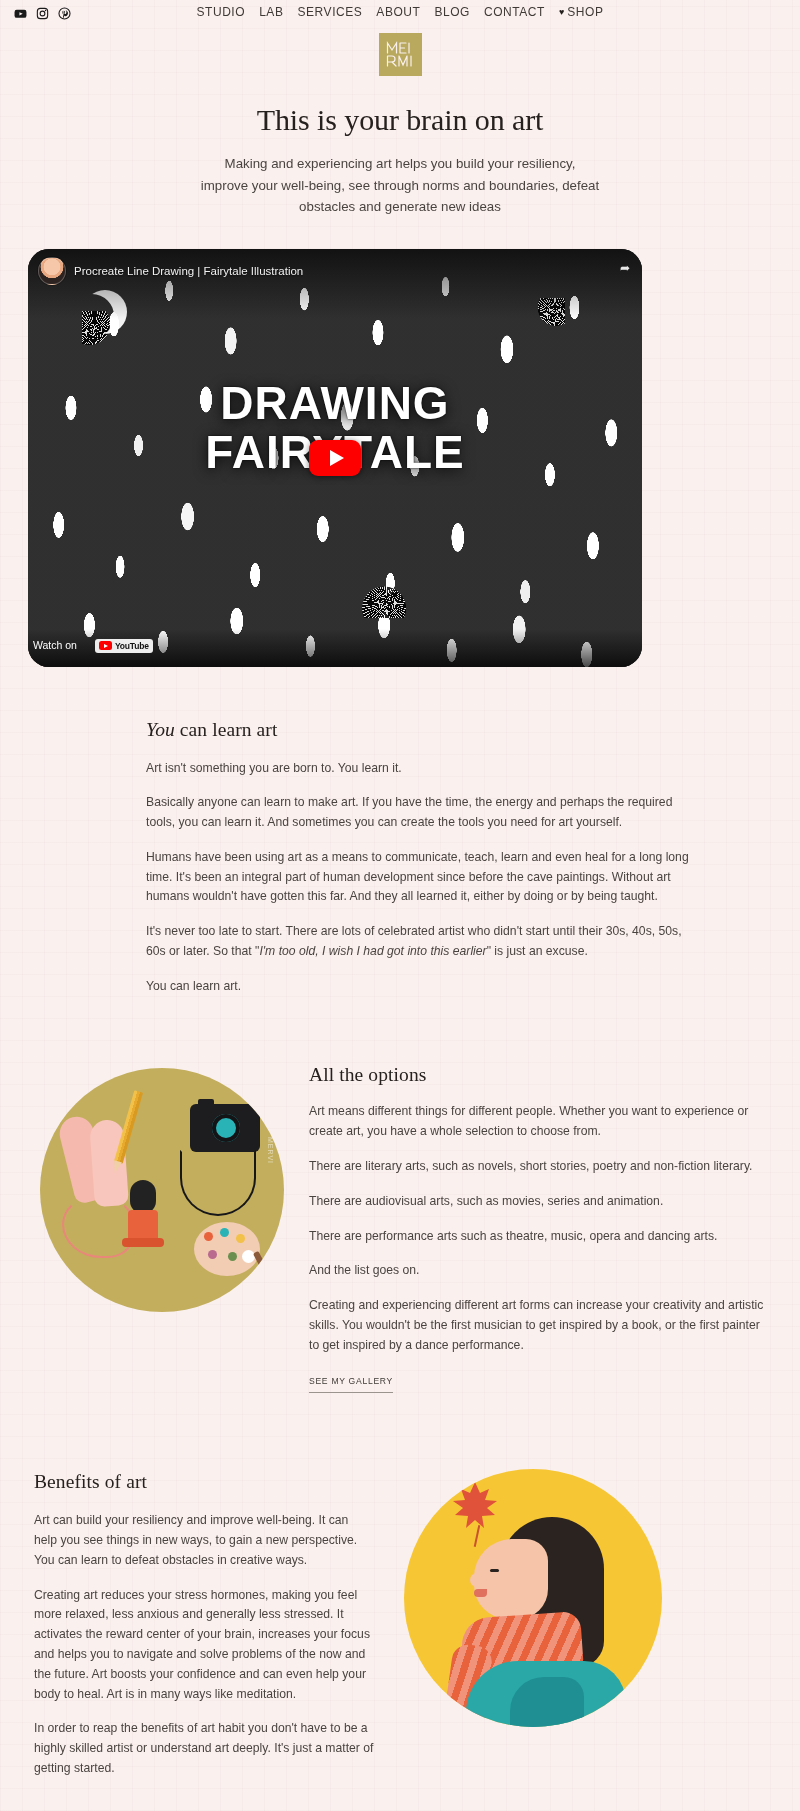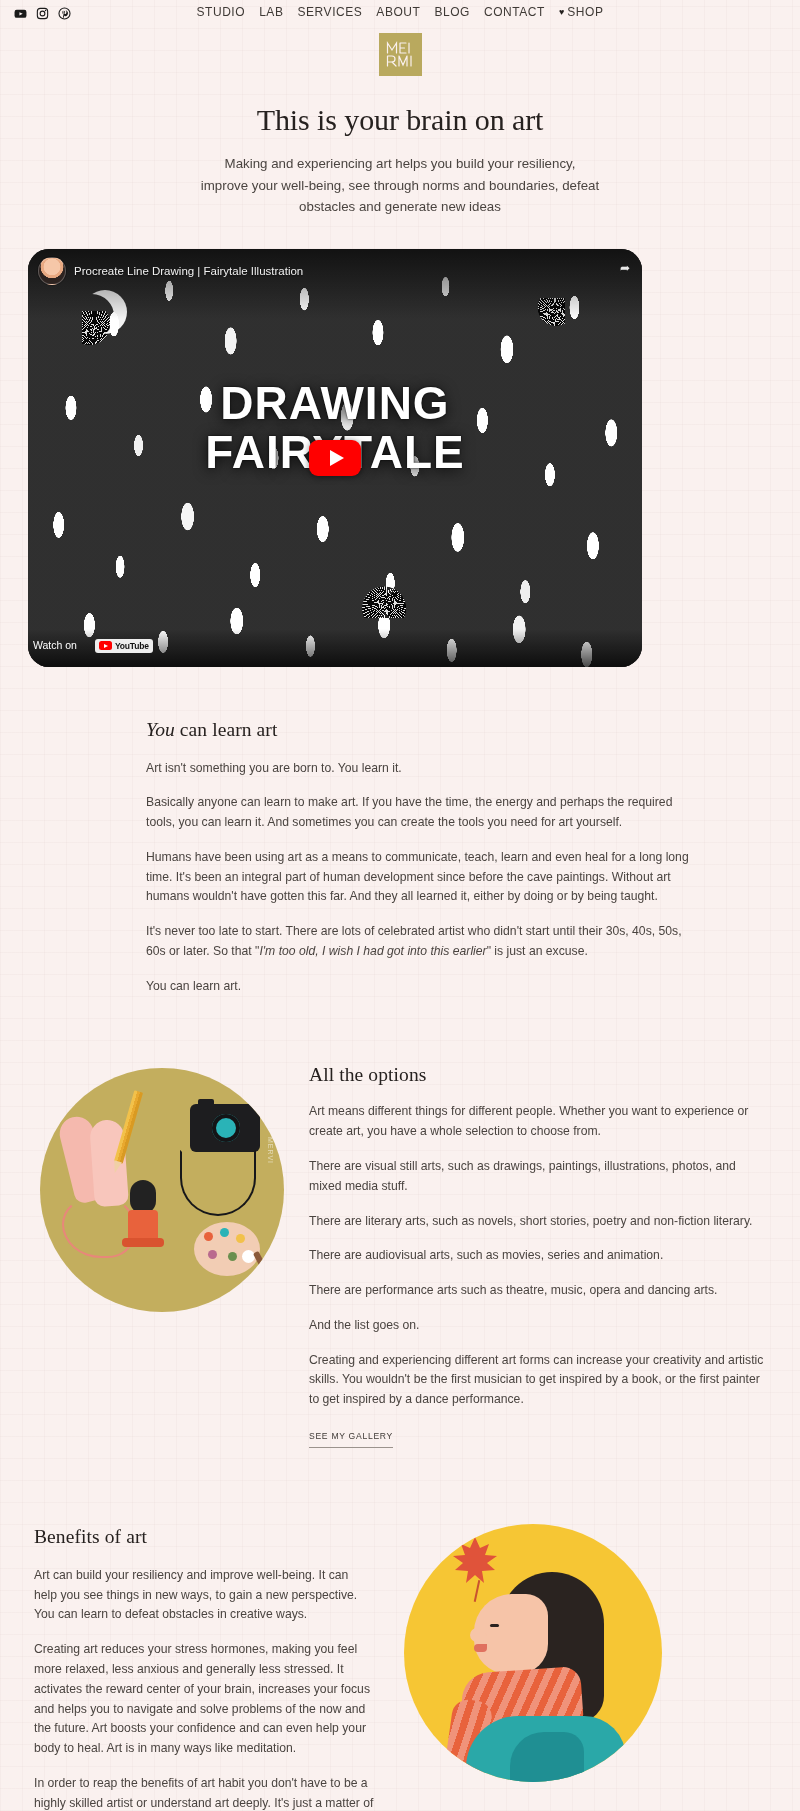--- a/index.html
+++ b/index.html
@@ -621,21 +621,20 @@
           <i></i>
           <i></i>
       </div>
       <div class="brush"></div>
       <div class="sig">MERVI</div>
     </div>
 
     <div class="opt-text">
       <h2 class="serif">All the options</h2>
       <p class="body-p">Art means different things for different people. Whether you want to experience or create art, you have a whole selection to choose from.</p>
-      <p class="body-p">There are visual still arts, such as drawings, paintings, illustrations, photos, and mixed media stuff.</p>
       <p class="body-p">There are literary arts, such as novels, short stories, poetry and non-fiction literary.</p>
       <p class="body-p">There are audiovisual arts, such as movies, series and animation.</p>
       <p class="body-p">There are performance arts such as theatre, music, opera and dancing arts.</p>
       <p class="body-p">And the list goes on.</p>
       <p class="body-p">Creating and experiencing different art forms can increase your creativity and artistic skills. You wouldn't be the first musician to get inspired by a book, or the first painter to get inspired by a dance performance.</p>
       <a class="gallery-link" href="#">SEE MY GALLERY</a>
     </div>
   </section>
 
   <section class="sec-benefits">

